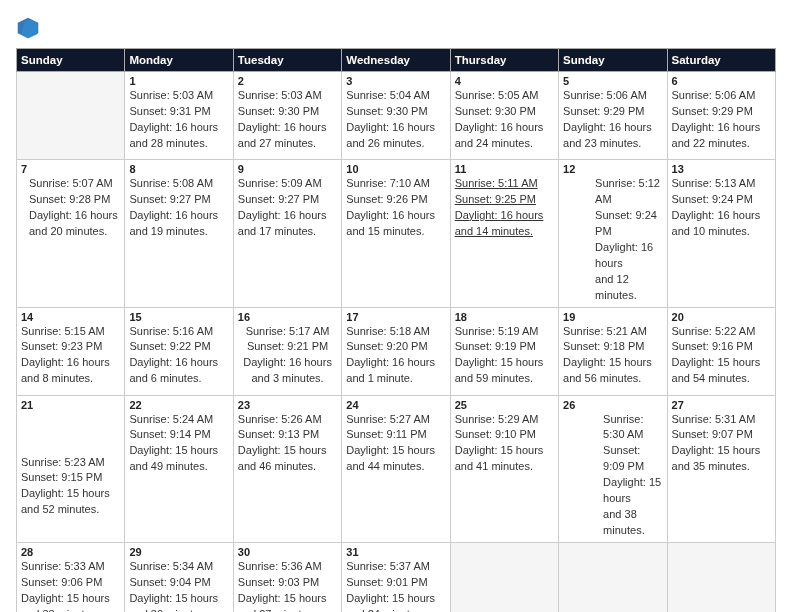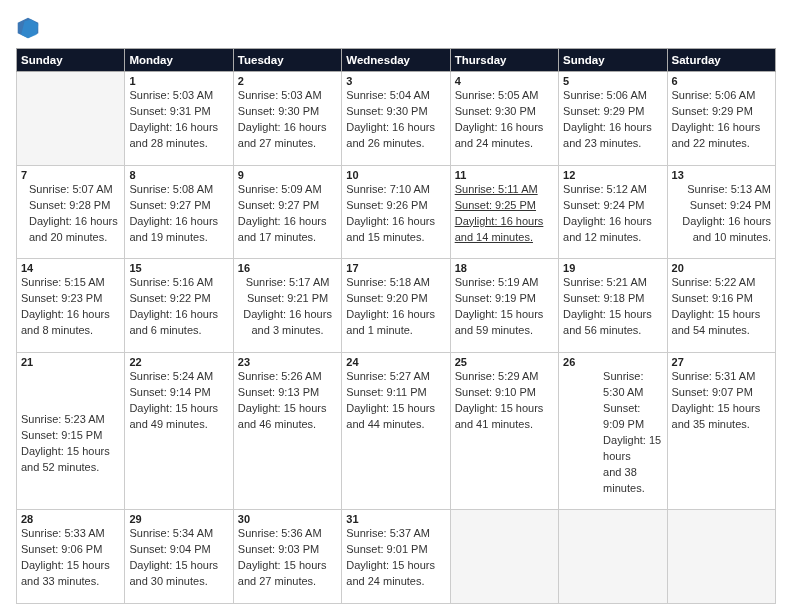--- a/index.html
+++ b/index.html
@@ -204,28 +204,28 @@
           </td>
           <td>
             <span class="day-num">11</span>
             <div class="day-info" style="white-space: pre-line; text-decoration: underline;">Sunrise: 5:11 AM
 Sunset: 9:25 PM
 Daylight: 16 hours
 and 14 minutes.</div>
           </td>
           <td>
             <span class="day-num">12</span>
-            <div class="day-info" style="white-space: pre-line;">Sunrise: 5:12 AM
+            <div class="day-info" style="white-space: pre-line; margin-left: 32px;">Sunrise: 5:12 AM
 Sunset: 9:24 PM
 Daylight: 16 hours
 and 12 minutes.</div>
           </td>
           <td>
             <span class="day-num">13</span>
-            <div class="day-info" style="white-space: pre-line; text-align: right;">Sunrise: 5:13 AM
+            <div class="day-info" style="white-space: pre-line;">Sunrise: 5:13 AM
 Sunset: 9:24 PM
 Daylight: 16 hours
 and 10 minutes.</div>
           </td>
         </tr>
         <tr>
           <td>
             <span class="day-num">14</span>
             <div class="day-info" style="white-space: pre-line;">Sunrise: 5:15 AM
 Sunset: 9:23 PM

